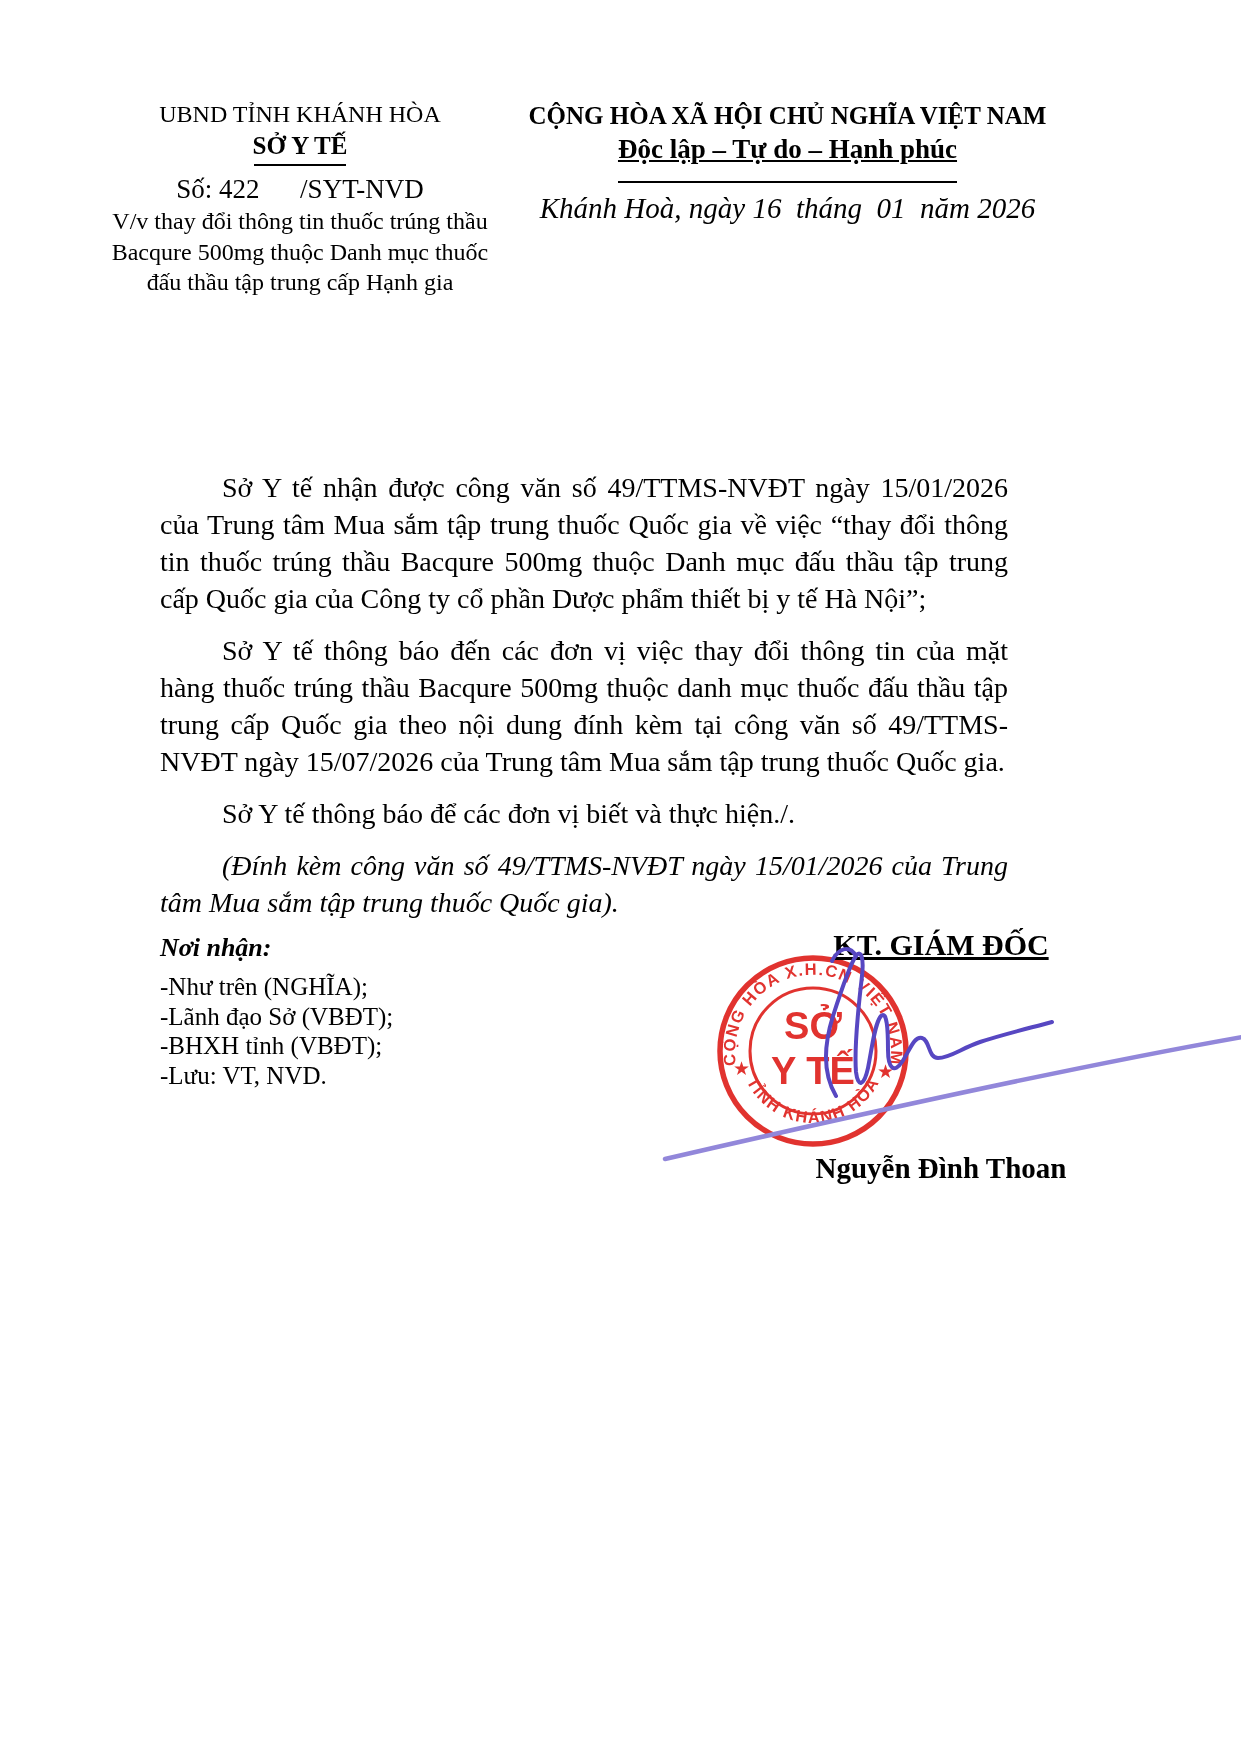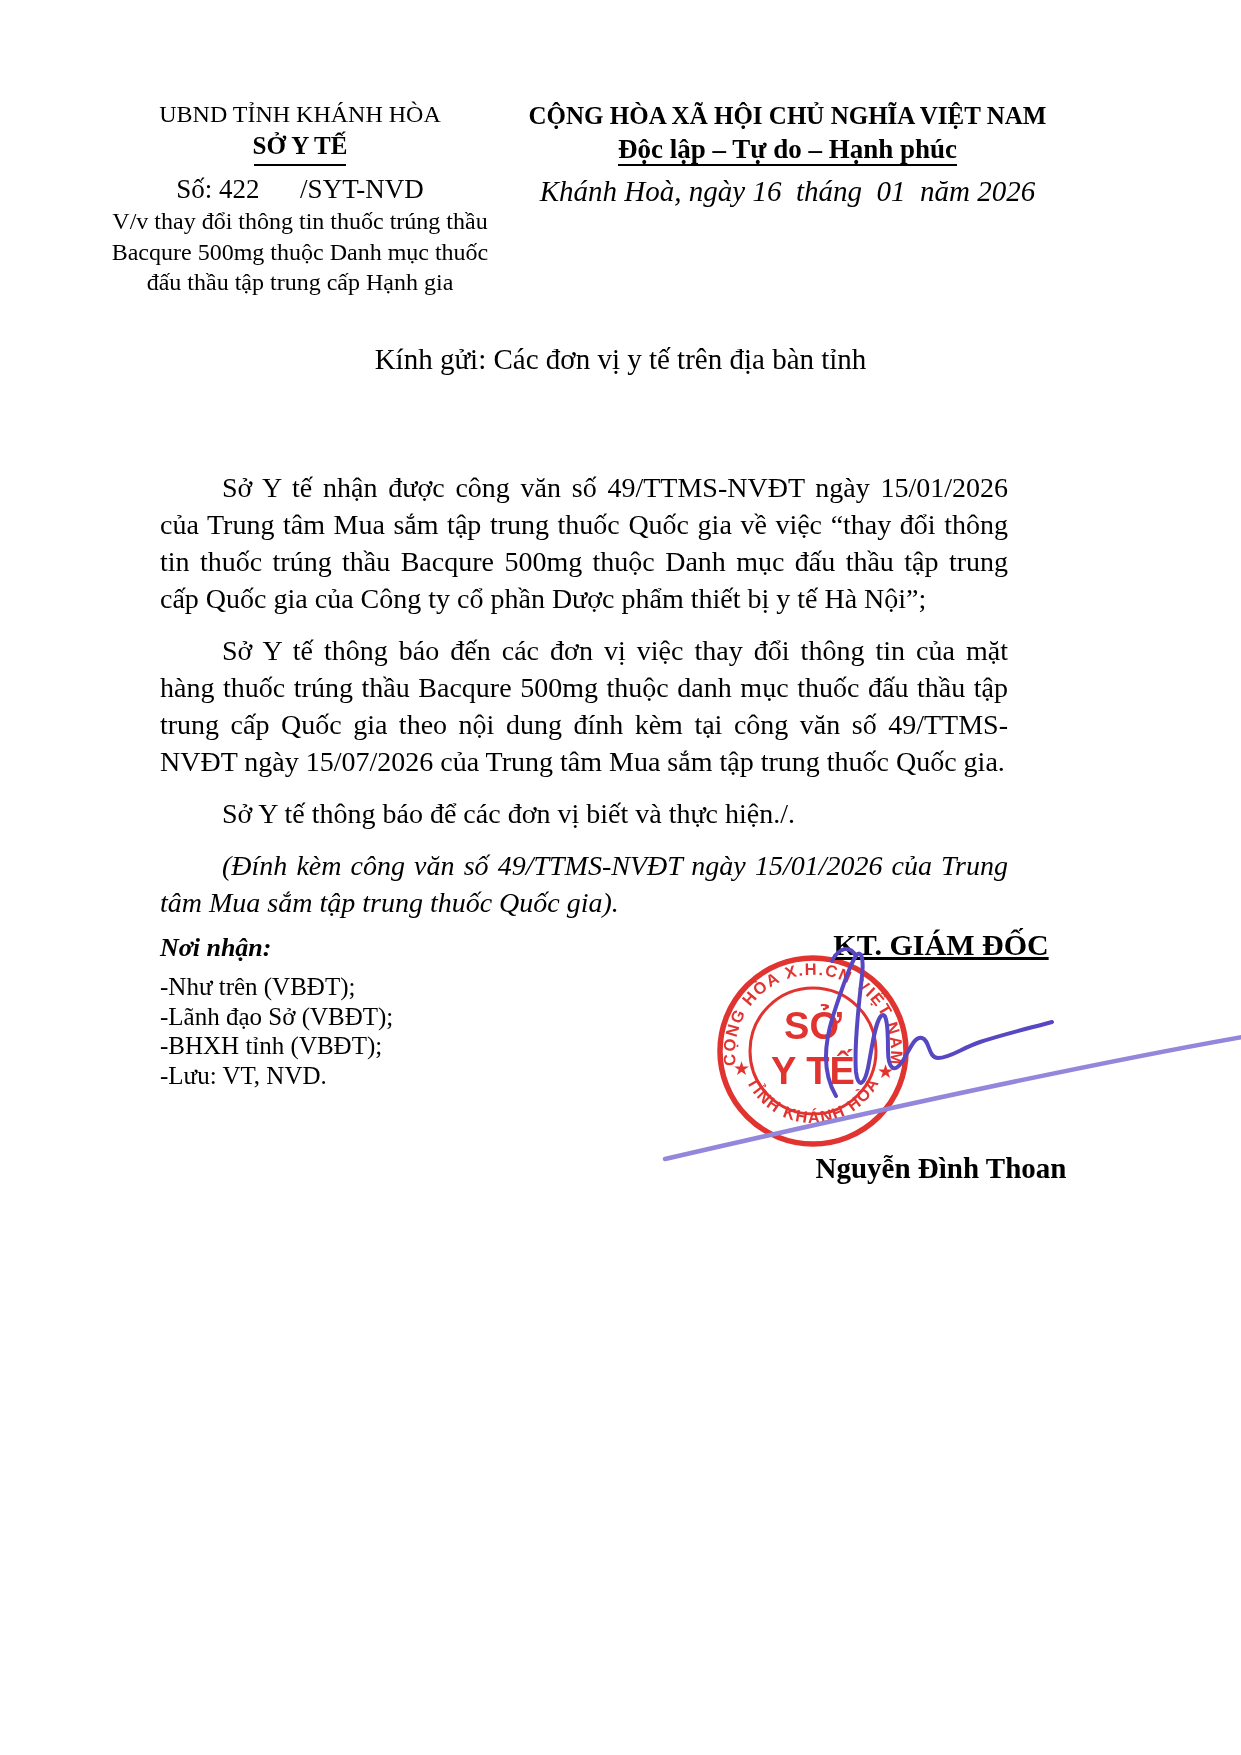--- a/index.html
+++ b/index.html
@@ -12,21 +12,21 @@
   .hdr-left  { position:absolute; left:100px; top:99px; width:400px; text-align:center; }
   .hdr-left .org-parent { font-size:24px; line-height:30px; }
   .hdr-left .org        { font-size:25px; line-height:30px; font-weight:bold; margin-top:2px; }
   .rule-small { width:92px; border-bottom:2px solid #000; margin:3px auto 7px; }
   .hdr-left .doc-number { font-size:27px; line-height:32px; white-space:pre; }
   .hdr-left .subject    { font-size:24px; line-height:27.5px; margin-top:3px; }
 
   .hdr-right { position:absolute; left:505px; top:101px; width:565px; text-align:center; }
   .hdr-right .national  { font-size:25px; line-height:30px; font-weight:bold; }
   .hdr-right .motto     { font-size:27px; line-height:30px; font-weight:bold; margin-top:3px; }
-  .hdr-right .motto span{ display:inline-block; border-bottom:2px solid #000; padding-bottom:0; }
+  .hdr-right .motto span{ display:inline-block; border-bottom:2px solid #000; padding-bottom:17px;text-decoration:underline; }
   .hdr-right .dateline  { font-size:29px; line-height:34px; font-style:italic; margin-top:8px; white-space:pre; }
 
   
   .salutation { position:absolute; left:0; top:343px; width:100%; text-align:center; font-size:29px; }
   .body-block { position:absolute; left:160px; top:469px; width:848px; }
   .body-block p { margin:0 0 15px 0; font-size:28px; line-height:37px; text-align:justify; text-indent:62px; }
   .body-block p.p-italic { font-style:italic; }
 
   
   .recipients { position:absolute; left:160px; top:933px; }
@@ -68,32 +68,31 @@
   </div>
 
   <div class="hdr-right">
     <div class="national">CỘNG HÒA XÃ HỘI CHỦ NGHĨA VIỆT NAM</div>
     <div class="motto">
       <span>Độc lập – Tự do – Hạnh phúc</span>
     </div>
     <div class="dateline">Khánh Hoà, ngày 16  tháng  01  năm 2026</div>
   </div>
 
-  <div class="salutation">Kính gửi: Các đơn vị y tế trên địa bàn tỉnh</div>
 
   <div class="body-block">
     <p>Sở Y tế nhận được công văn số 49/TTMS-NVĐT ngày 15/01/2026 của Trung tâm Mua sắm tập trung thuốc Quốc gia về việc “thay đổi thông tin thuốc trúng thầu Bacqure 500mg thuộc Danh mục đấu thầu tập trung cấp Quốc gia của Công ty cổ phần Dược phẩm thiết bị y tế Hà Nội”;</p>
     <p>Sở Y tế thông báo đến các đơn vị việc thay đổi thông tin của mặt hàng thuốc trúng thầu Bacqure 500mg thuộc danh mục thuốc đấu thầu tập trung cấp Quốc gia theo nội dung đính kèm tại công văn số 49/TTMS-NVĐT ngày 15/07/2026 của Trung tâm Mua sắm tập trung thuốc Quốc gia.</p>
     <p>Sở Y tế thông báo để các đơn vị biết và thực hiện./.</p>
     <p class="p-italic">(Đính kèm công văn số 49/TTMS-NVĐT ngày 15/01/2026 của Trung tâm Mua sắm tập trung thuốc Quốc gia).</p>
   </div>
 
   <div class="recipients">
     <div class="label">Nơi nhận:</div>
-    <div class="item">-Như trên (VBĐT);</div>
+    <div class="item">-Như trên (NGHĨA);</div>
     <div class="item">-Lãnh đạo Sở (VBĐT);</div>
     <div class="item">-BHXH tỉnh (VBĐT);</div>
     <div class="item">-Lưu: VT, NVD.</div>
   </div>
 
   <div class="sign-titles">
     <div>KT. GIÁM ĐỐC</div>
   </div>
   <div class="signer-name">Nguyễn Đình Thoan</div>
 

